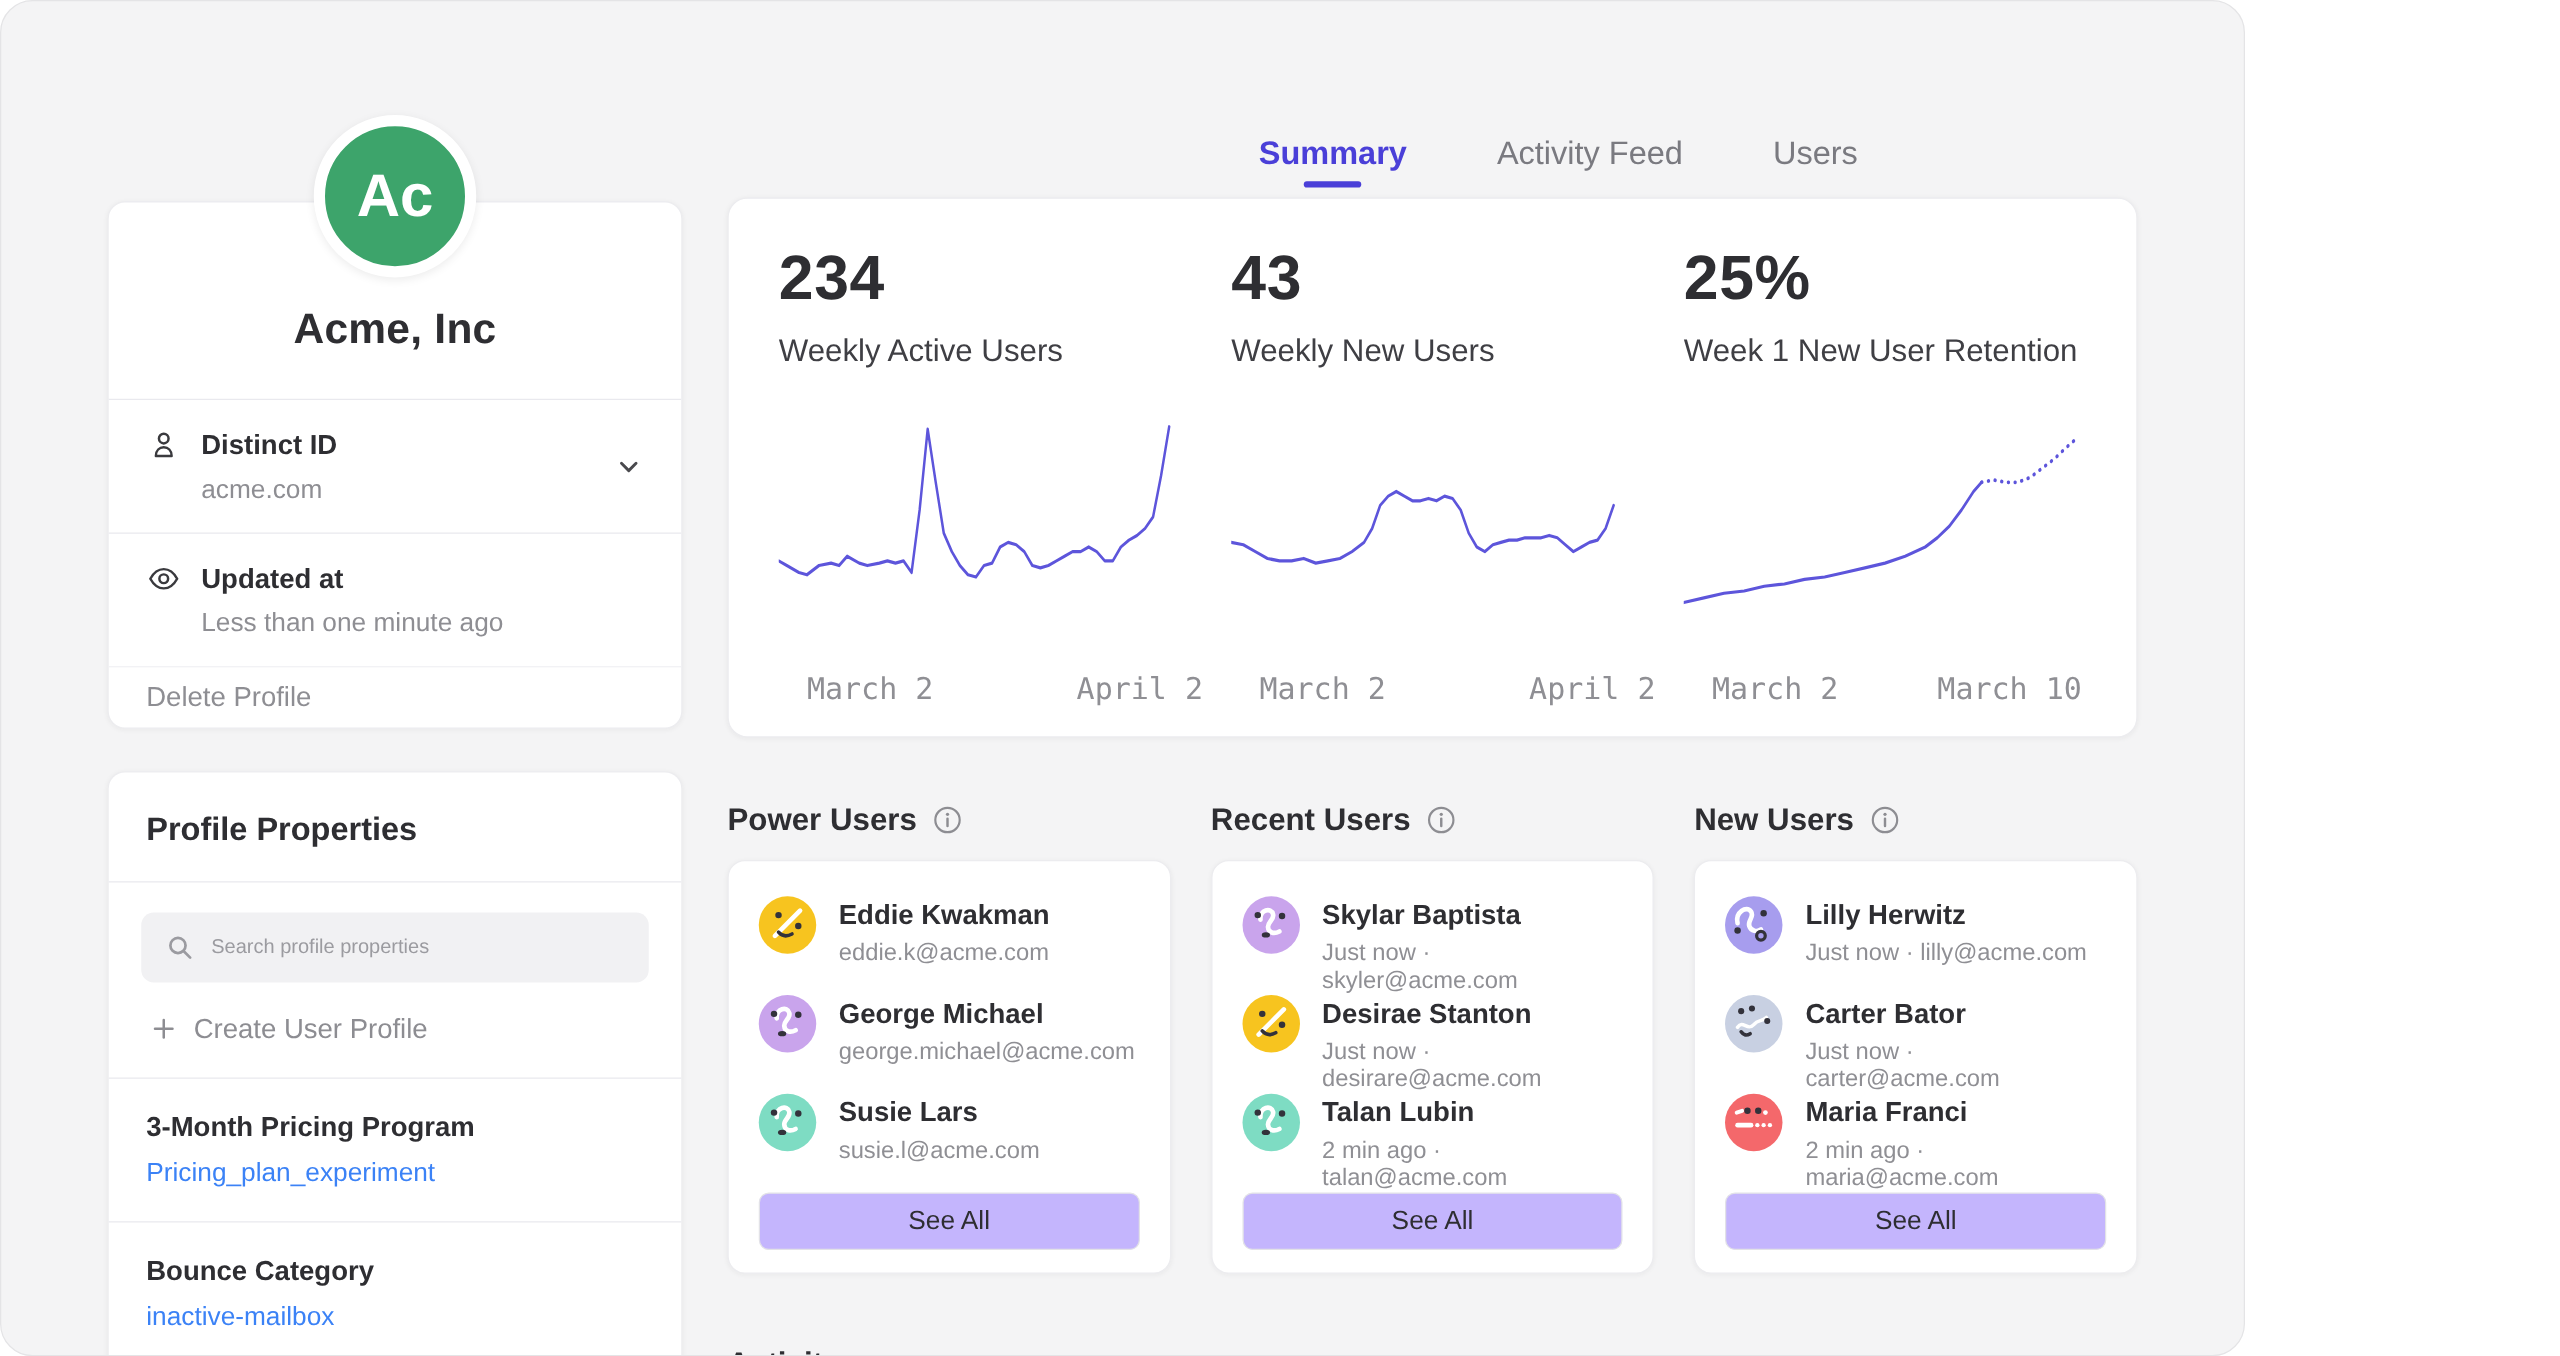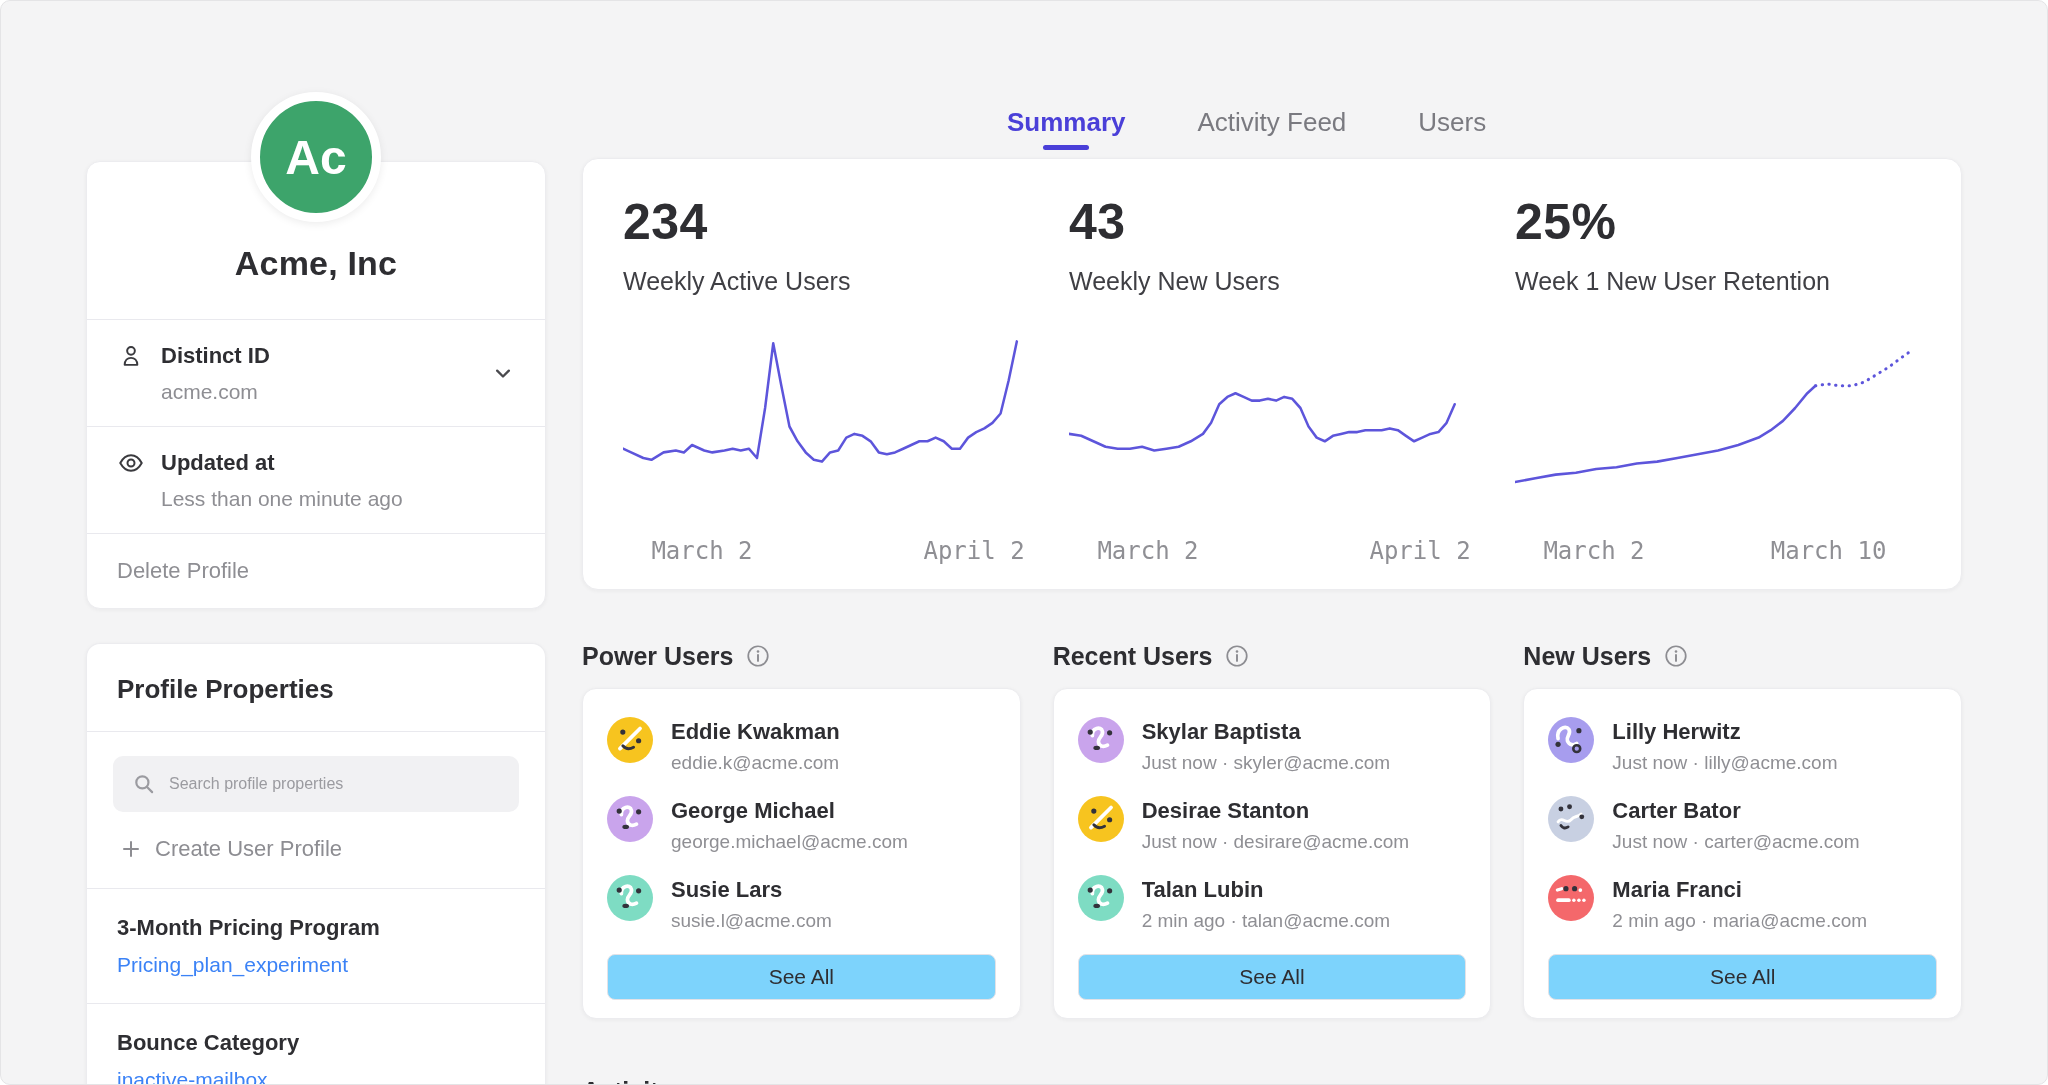--- a/index.html
+++ b/index.html
@@ -1,21 +1,21 @@
 <!DOCTYPE html>
 <html><head>
 <meta charset="utf-8">
 <style>
   * { margin:0; padding:0; box-sizing:border-box; }
   html,body { background:#ffffff; }
   body { font-family:"Liberation Sans", sans-serif; color:#2E2E32; }
 
   .page {
-    position:relative; width:2048px; height:1085px;
-    background:#F4F4F5; border:1px solid #E4E4E6; border-radius:10px;
+    position:relative; width:1796px; height:1085px;
+    background:#F4F4F5; border:1px solid #E4E4E6; border-radius:26px;
     overflow:hidden;
   }
   .layout { display:flex; padding:0 85px; gap:36px; height:100%; }
 
   
   .sidebar { width:460px; flex:0 0 460px; }
 
   .card {
     background:#fff; border:1px solid #ECECEF; border-radius:14px;
     box-shadow:0 1px 4px rgba(30,30,40,.05);
@@ -31,21 +31,21 @@
   }
   .profile-head { padding:82px 20px 36px; text-align:center; }
   .profile-name { font-size:34px; font-weight:600; letter-spacing:.2px; }
 
   .profile-row { border-top:1px solid #E9E9EE; padding:22px 30px; position:relative; }
   .row-head { display:flex; align-items:center; gap:16px; }
   .row-icon { width:28px; height:28px; flex:0 0 28px; }
   .row-label { font-size:22px; font-weight:600; }
   .row-value { font-size:21px; color:#8E8E93; margin:10px 0 0 44px; }
   .row-chevron { position:absolute; right:28px; top:50%; transform:translateY(-50%); width:28px; height:28px; cursor:pointer; }
-  .delete-row { border-top:1px solid #E9E9EE; padding:24px 30px; font-size:22px; color:#8E8E93; cursor:pointer; border-radius:0 0 14px 14px; }
+  .delete-row { border-top:1px solid #E9E9EE; padding:11px 30px; font-size:22px; color:#8E8E93; cursor:pointer; border-radius:0 0 14px 14px; }
 
   .props-card { margin-top:34px; border-radius:14px 14px 0 0; border-bottom:none; min-height:500px; }
   .props-title { padding:30px 30px 26px; font-size:26px; font-weight:600; }
   .props-body { border-top:1px solid #E9E9EE; padding:24px 26px 0; }
   .search-box {
     display:flex; align-items:center; gap:12px;
     background:#F1F1F3; border-radius:10px; height:56px; padding:0 18px;
   }
   .search-box input {
     border:none; outline:none; background:transparent; flex:1;
@@ -81,21 +81,21 @@
   .section-head { display:flex; align-items:center; gap:12px; height:32px;text-align:center; }
   .section-title { font-size:25px; font-weight:700; }
   .info-icon { width:26px; height:26px; cursor:pointer; }
   .user-card { margin-top:16px; border-radius:14px; padding:28px 24px 18px; }
   .user-item { display:flex; gap:18px; margin-bottom:13px; height:66px; cursor:pointer; }
   .user-avatar { width:46px; height:46px; flex:0 0 46px; border-radius:50%; overflow:hidden; }
   .user-avatar svg { width:100%; height:100%; display:block; }
   .user-name { font-size:22px; font-weight:600; margin-top:2px; }
   .user-sub { font-size:19px; color:#8F8F94; margin-top:7px; }
   .see-all {
-    width:100%; height:46px; background:#7dd3fc; border:1px solid #E2E2E7; border-radius:8px;
+    width:100%; height:46px; background:#c4b5fd; border:1px solid #E2E2E7; border-radius:8px;
     font-family:"Liberation Sans", sans-serif; font-size:21px; font-weight:500; color:#2E2E32; cursor:pointer;
   }
 
   .activity-title { font-size:25px; font-weight:700; margin-top:58px; }
 
   .muted-stroke { stroke:#3A3A3E; }
 </style>
 </head>
 <body>
 

